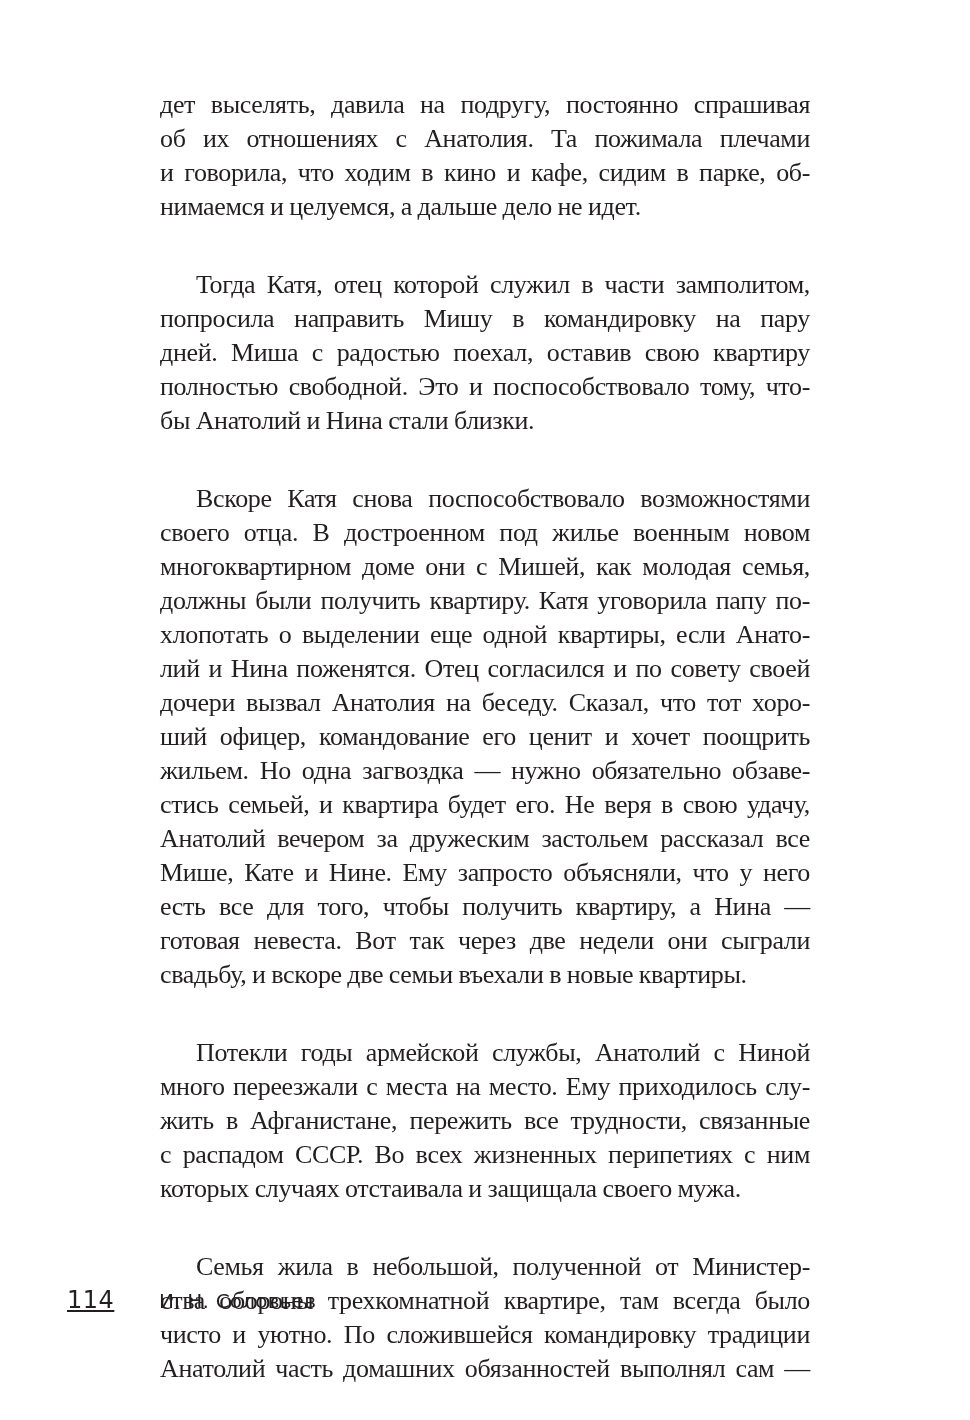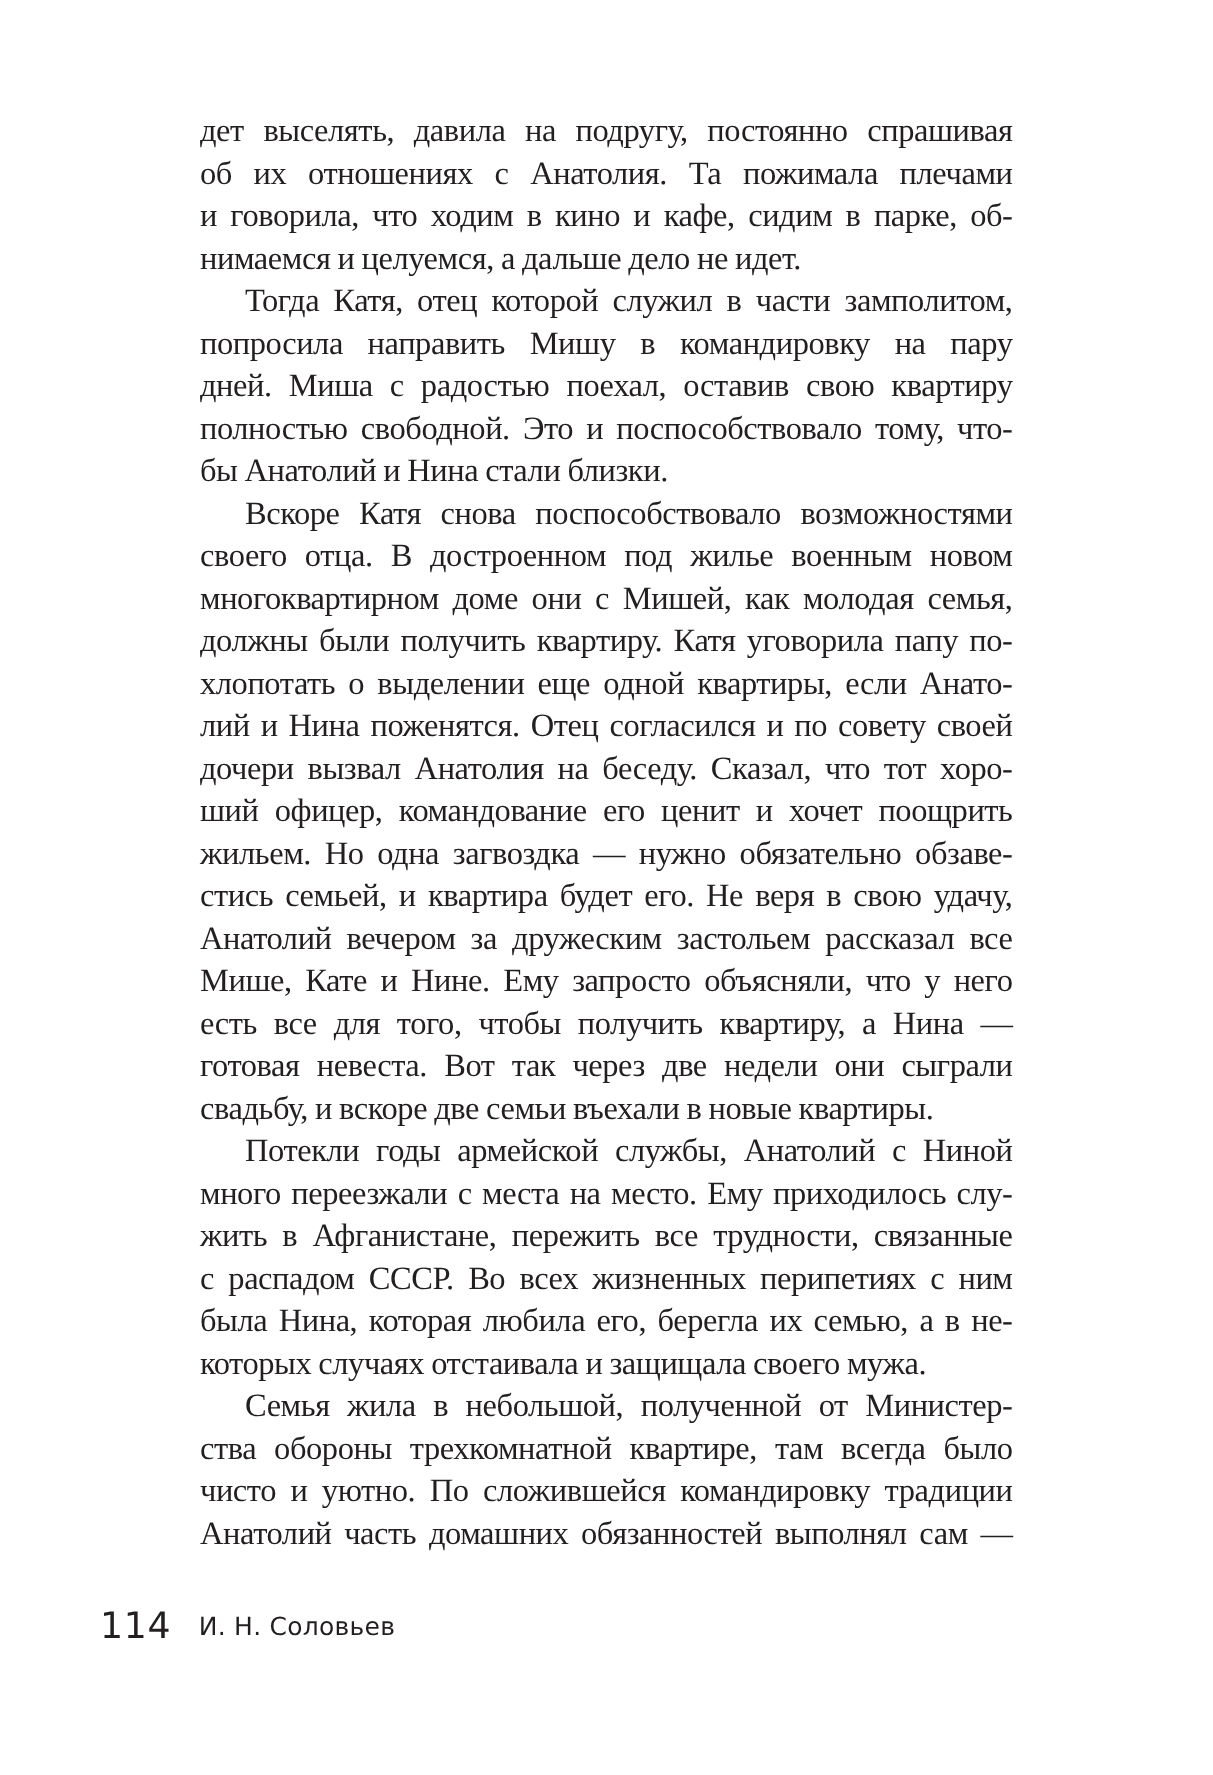--- a/index.html
+++ b/index.html
@@ -30,37 +30,39 @@
       height: 34px;
       white-space: nowrap;
       text-align: justify;
       text-align-last: justify;
     }
     .line.last {
       text-align-last: left;
     }
     .line.indent {
       padding-left: 36px;
+      margin-top: 44px;
     }
     .footer {
       position: absolute;
       top: 1283px;
       left: 0;
       width: 970px;
       height: 36px;
       font-family: "DejaVu Sans", "Liberation Sans", sans-serif;
       color: #231f20;
     }
     .page-number {
       position: absolute;
-      left: 80px;
+      left: 67px;
       top: 0;
-      font-size: 29px;
+      font-size: 24px;
       line-height: 34px;
       letter-spacing: 0.5px;
+      text-decoration: underline;
     }
     .running-head {
       position: absolute;
       left: 159px;
       top: 2px;
       font-size: 20px;
       line-height: 32px;
       letter-spacing: 0.2px;
     }
   </style>
@@ -89,21 +91,20 @@
     <span class="line">стись семьей, и квартира будет его. Не веря в свою удачу,</span>
     <span class="line">Анатолий вечером за дружеским застольем рассказал все</span>
     <span class="line">Мише, Кате и Нине. Ему запросто объясняли, что у него</span>
     <span class="line">есть все для того, чтобы получить квартиру, а Нина —</span>
     <span class="line">готовая невеста. Вот так через две недели они сыграли</span>
     <span class="line last">свадьбу, и вскоре две семьи въехали в новые квартиры.</span>
     <span class="line indent">Потекли годы армейской службы, Анатолий с Ниной</span>
     <span class="line">много переезжали с места на место. Ему приходилось слу-</span>
     <span class="line">жить в Афганистане, пережить все трудности, связанные</span>
     <span class="line">с распадом СССР. Во всех жизненных перипетиях с ним</span>
-    <span class="line">была Нина, которая любила его, берегла их семью, а в не-</span>
     <span class="line last">которых случаях отстаивала и защищала своего мужа.</span>
     <span class="line indent">Семья жила в небольшой, полученной от Министер-</span>
     <span class="line">ства обороны трехкомнатной квартире, там всегда было</span>
     <span class="line">чисто и уютно. По сложившейся командировку традиции</span>
     <span class="line">Анатолий часть домашних обязанностей выполнял сам —</span>
   </div>
 
 <div class="footer">
   <span class="page-number">114</span>
   <span class="running-head">И. Н. Соловьев</span>

